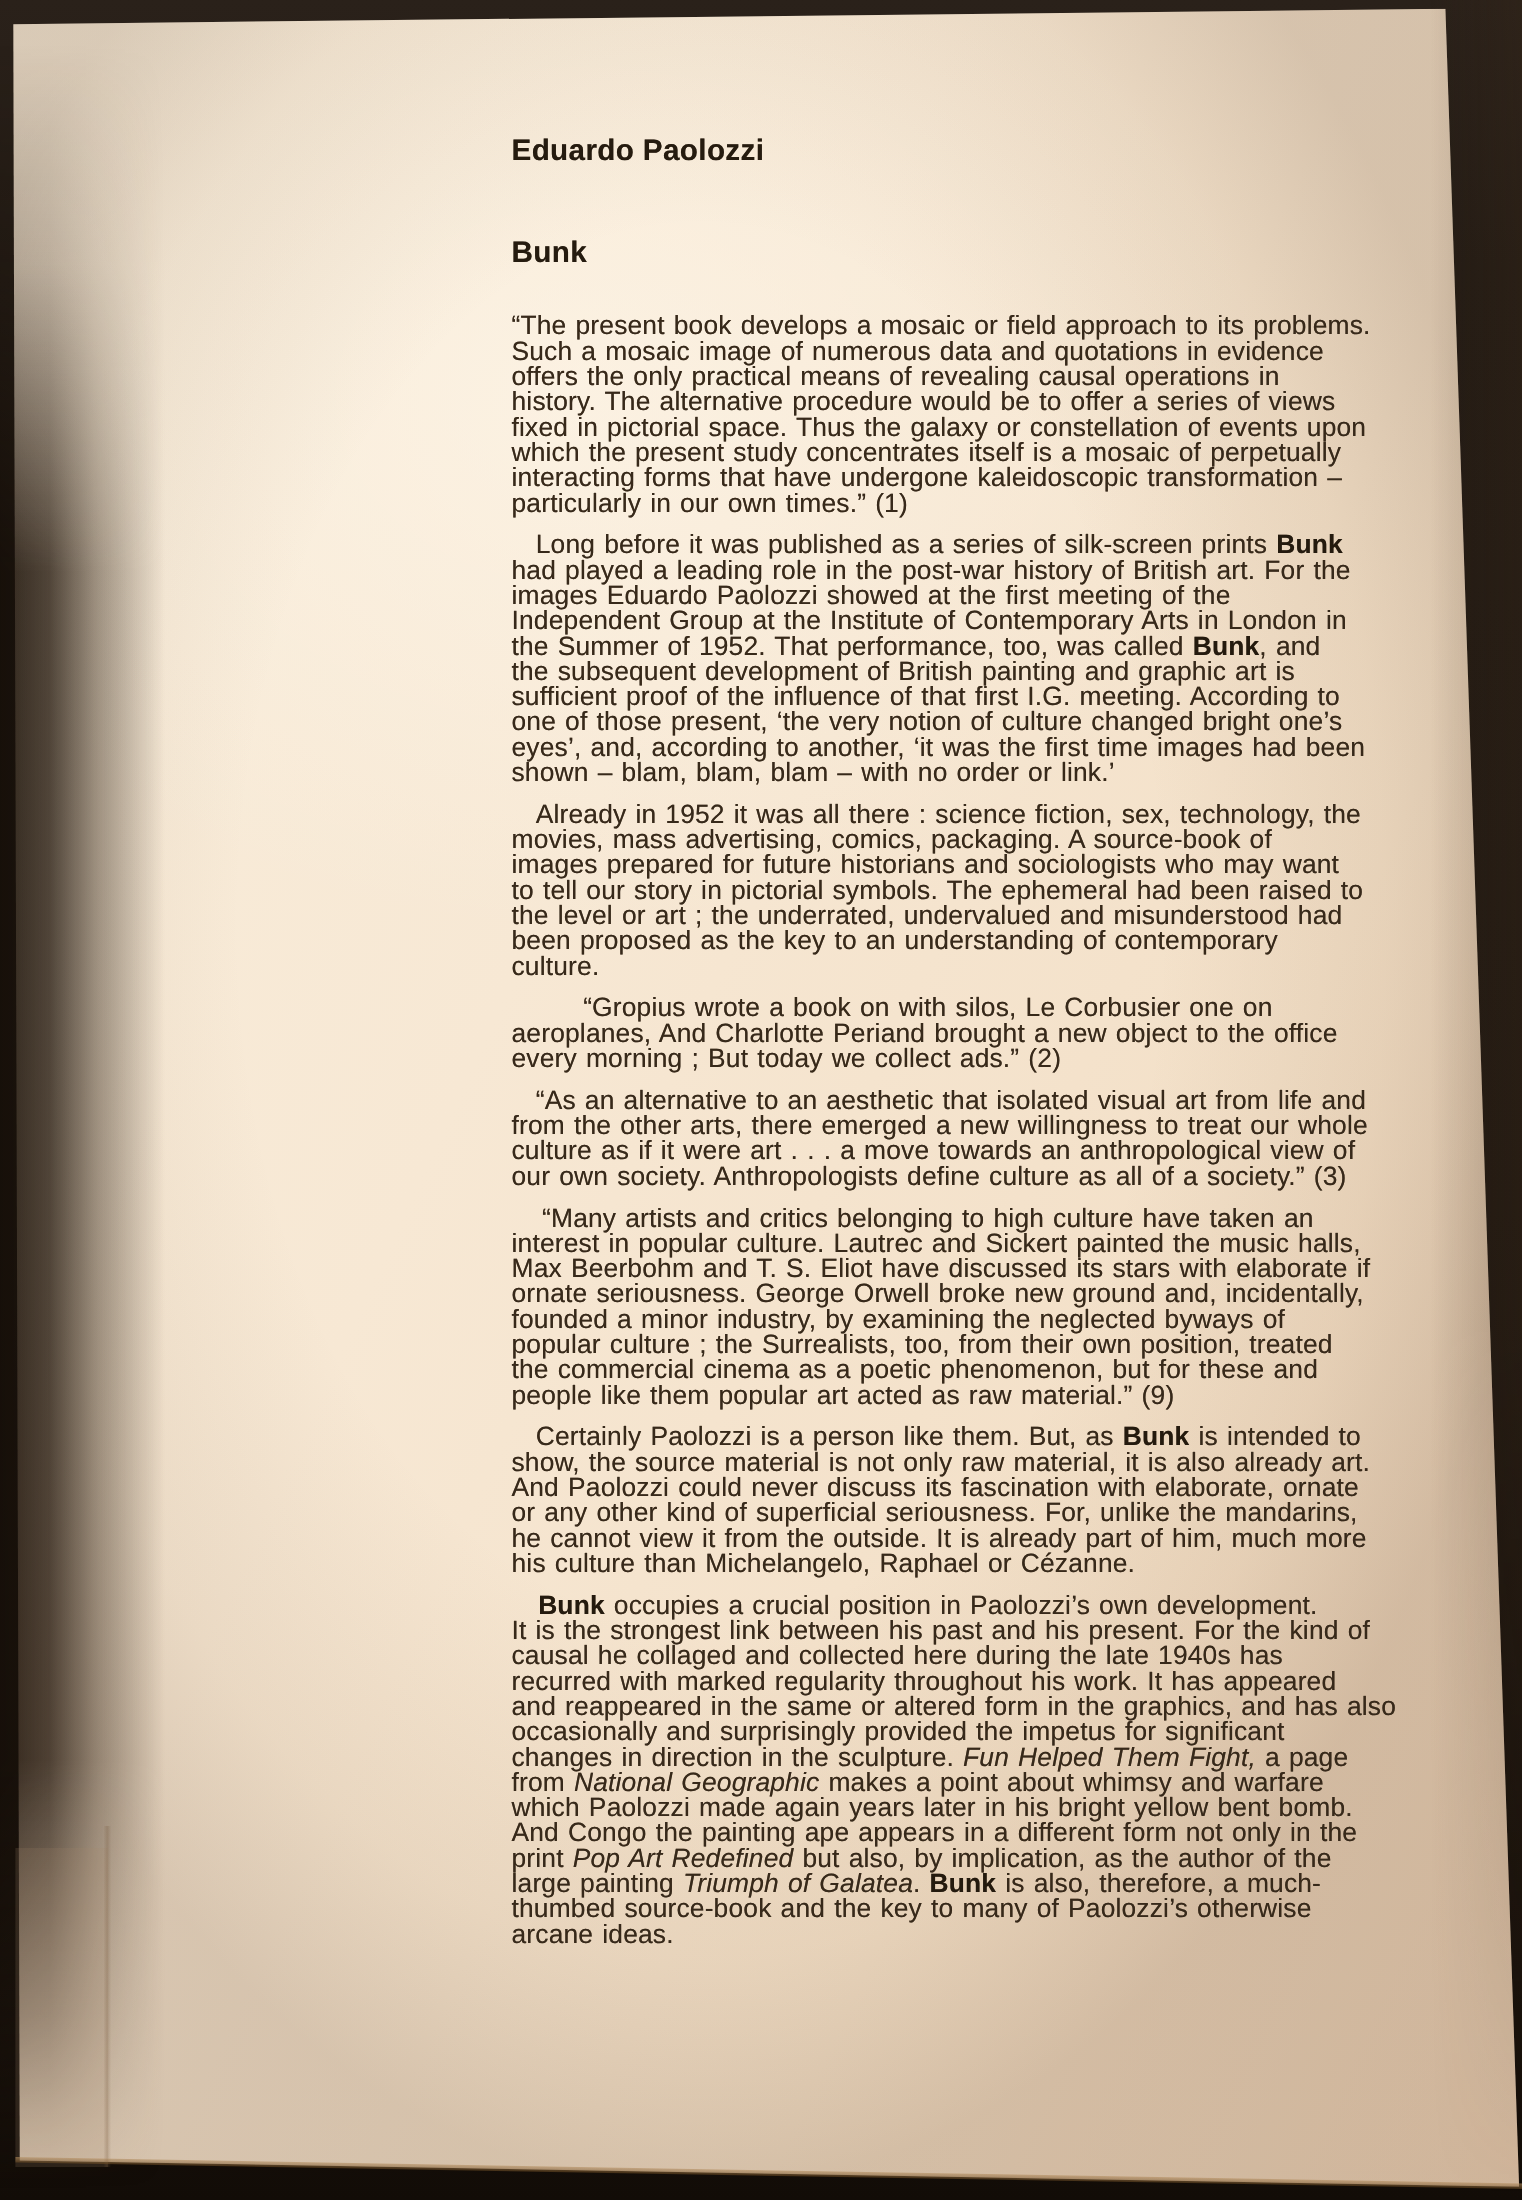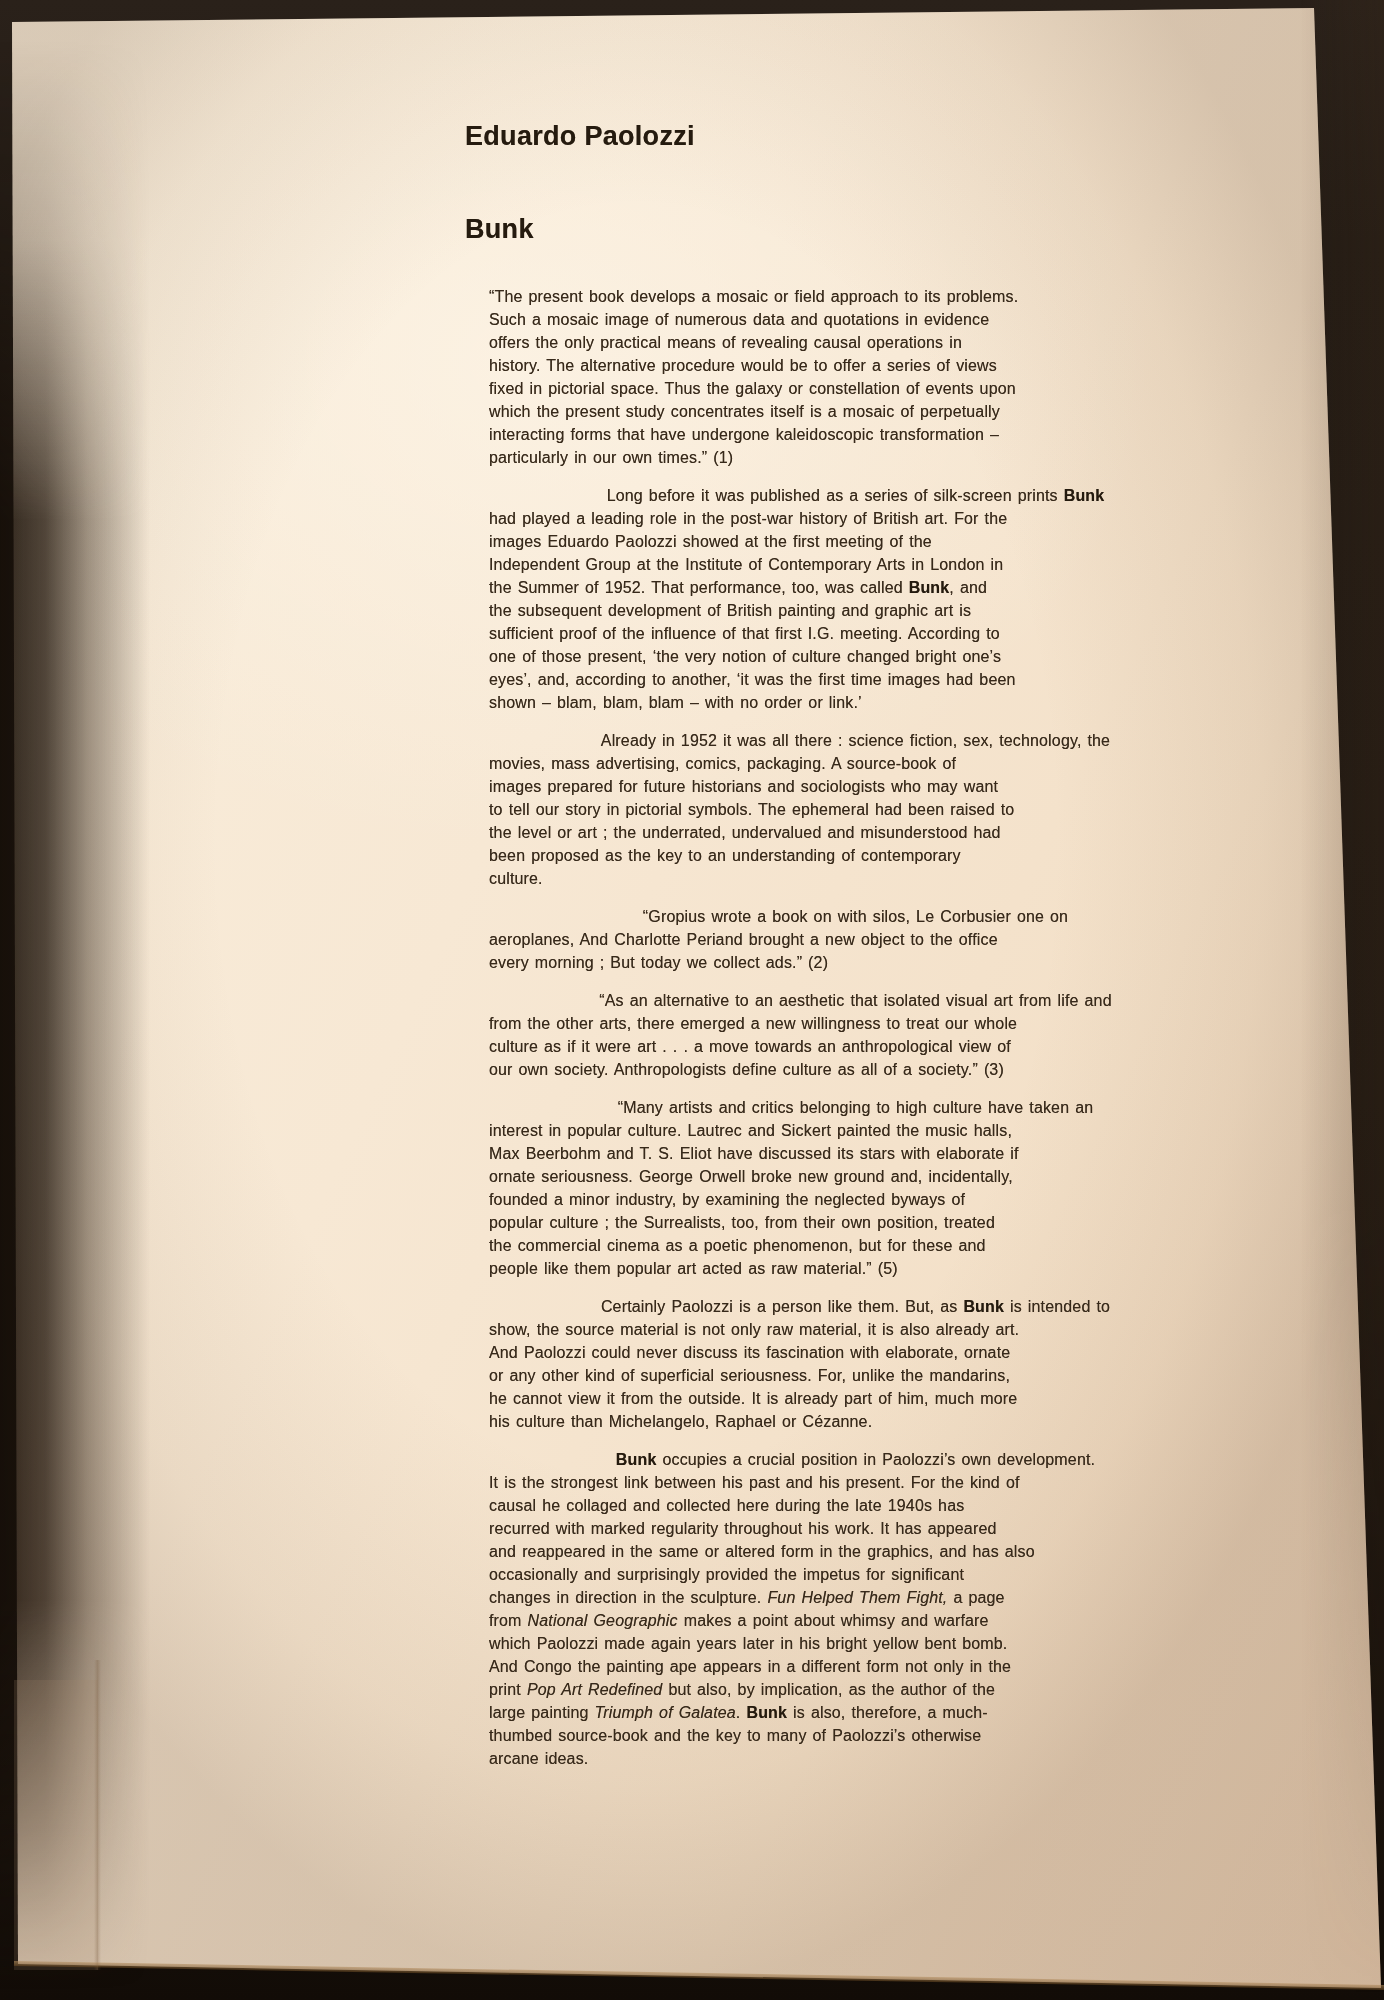--- a/index.html
+++ b/index.html
@@ -59,21 +59,21 @@
     text-shadow:0 0 .6px rgba(55,41,26,.65);
   }
   .author{
     font-size:27px;font-weight:700;color:#251b0f;line-height:28px;
     letter-spacing:.3px;white-space:nowrap;
   }
   .title{
     font-size:27px;font-weight:700;color:#251b0f;line-height:28px;
     letter-spacing:.3px;margin-top:65px;white-space:nowrap;
   }
-  .body{margin-top:42px;font-size:16px;letter-spacing:.15px;word-spacing:1.4px;margin-left:24px;}
+  .body{margin-top:42px;font-size:24px;letter-spacing:.15px;word-spacing:1.4px;}
   .para{margin:0;}
   .para + .para{margin-top:15px;}
   .line{height:23px;line-height:23px;white-space:nowrap;}
   .para.indent .line:first-child{padding-left:22px;text-align:center;}
   .body b{font-weight:700;color:#241a0e;}
   .body i{font-style:italic;}
 </style>
 </head>
 <body>
 
@@ -133,21 +133,21 @@
           <div class="line">our own society. Anthropologists define culture as all of a society.” (3)</div>
         </div>
         <div class="para indent">
           <div class="line">“Many artists and critics belonging to high culture have taken an</div>
           <div class="line">interest in popular culture. Lautrec and Sickert painted the music halls,</div>
           <div class="line">Max Beerbohm and T. S. Eliot have discussed its stars with elaborate if</div>
           <div class="line">ornate seriousness. George Orwell broke new ground and, incidentally,</div>
           <div class="line">founded a minor industry, by examining the neglected byways of</div>
           <div class="line">popular culture ; the Surrealists, too, from their own position, treated</div>
           <div class="line">the commercial cinema as a poetic phenomenon, but for these and</div>
-          <div class="line">people like them popular art acted as raw material.” (5)</div>
+          <div class="line">people like them popular art acted as raw material.” (9)</div>
         </div>
         <div class="para indent">
           <div class="line">Certainly Paolozzi is a person like them. But, as <b>Bunk</b> is intended to</div>
           <div class="line">show, the source material is not only raw material, it is also already art.</div>
           <div class="line">And Paolozzi could never discuss its fascination with elaborate, ornate</div>
           <div class="line">or any other kind of superficial seriousness. For, unlike the mandarins,</div>
           <div class="line">he cannot view it from the outside. It is already part of him, much more</div>
           <div class="line">his culture than Michelangelo, Raphael or Cézanne.</div>
         </div>
         <div class="para indent">

